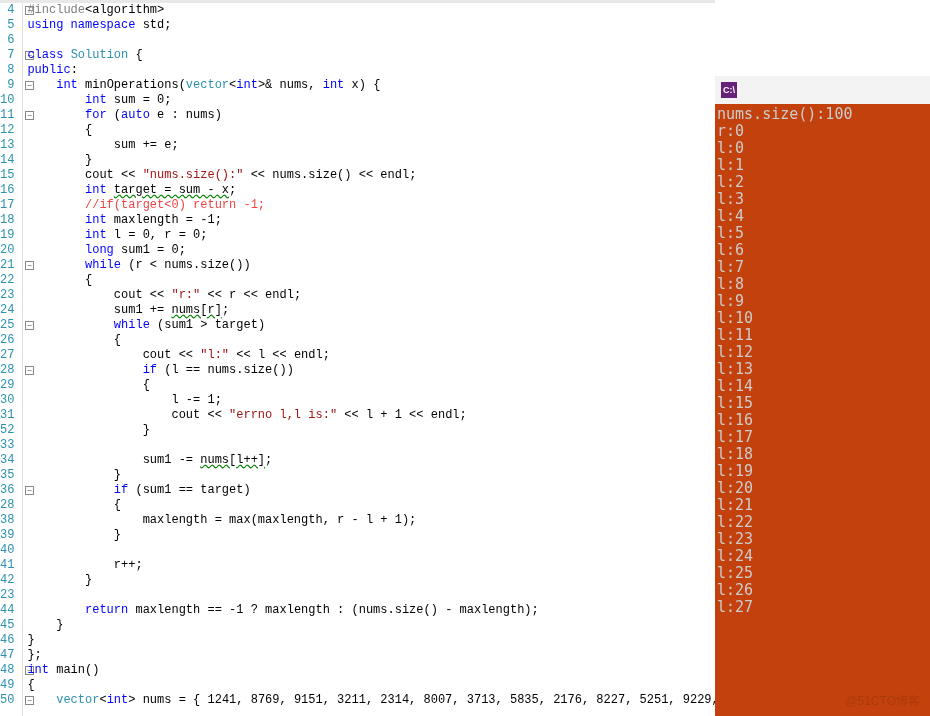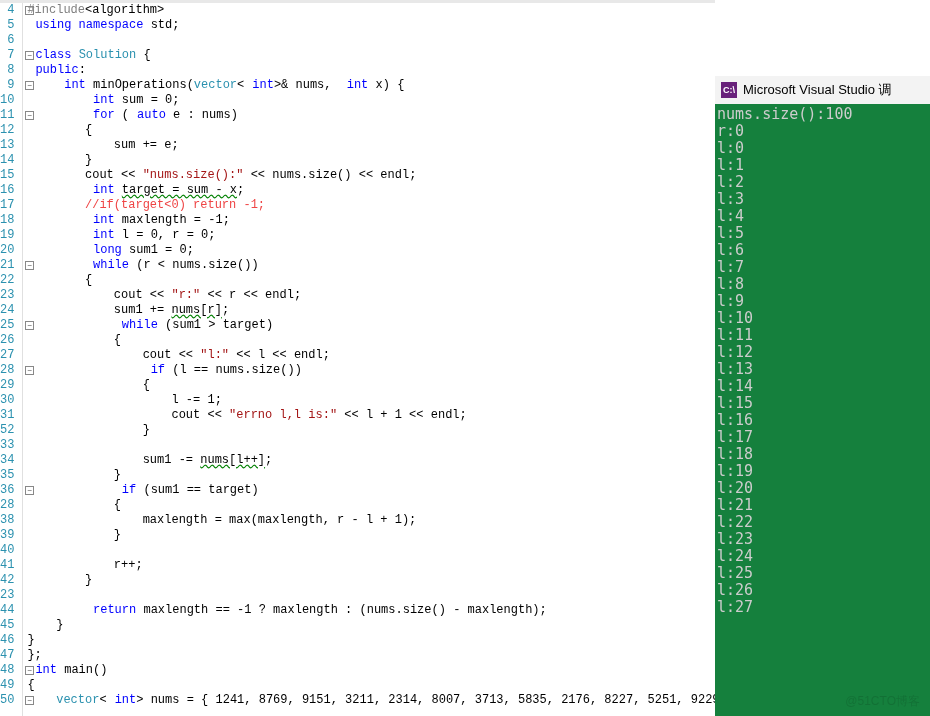--- a/index.html
+++ b/index.html
@@ -71,21 +71,21 @@
     font-size: 12px;
     line-height: 15px;
     white-space: pre;
     position: relative;
     padding-left: 4px;
   }
   .code .line { height: 15px; }
   .typ { color: #2b91af; }
   .str { color: #a31515; }
   .pre { color: #808080; margin-top: 24px; }
-  .prekw { color: #0000ff; margin-left: 8px; }
+  .prekw { color: #0000ff; }
   .com { color: #ef4444; }
   .lit { color: #000; text-align: center; }
   .op  { color: #000; }
   .id  { color: #000; }
   .wavy { text-decoration: underline wavy #008000; }
 
   .console-pane {
     position: absolute;
     left: 715px;
     top: 76px;
@@ -111,21 +111,21 @@
     height: 16px;
     background: #68217a;
     color: #fff;
     font-size: 9px;
     display: flex;
     align-items: center;
     justify-content: center;
     font-weight: bold;
   }
   .console-body {
-    background: #15803d;
+    background: #c2410c;
     color: #ccc;
     font-family: "NSimSun", Consolas, monospace;
     font-size: 15px;
     line-height: 17px;
     height: 612px;
     padding: 2px 0 0 2px;
     white-space: pre;
     overflow: hidden;
   }
   .console-body .cline { height: 17px; }
@@ -206,18 +206,17 @@
         <div class="fold" style="top: 693px;">−</div>
       </div>
     <div class="green-bar"></div>
     <div class="code" id="code"><div class="line"><span class="pre">#include</span><span class="lit">&lt;algorithm&gt;</span></div><div class="line"><span class="prekw">using namespace </span><span class="id">std</span><span class="op">;</span></div><div class="line">&nbsp;</div><div class="line"><span class="prekw">class </span><span class="typ">Solution</span><span class="op"> {</span></div><div class="line"><span class="prekw">public</span><span class="op">:</span></div><div class="line"><span>    </span><span class="prekw">int </span><span class="id">minOperations</span><span class="op">(</span><span class="typ">vector</span><span class="op">&lt;</span><span class="prekw">int</span><span class="op">&gt;&amp; </span><span class="id">nums</span><span class="op">, </span><span class="prekw">int </span><span class="id">x</span><span class="op">) {</span></div><div class="line"><span>        </span><span class="prekw">int </span><span class="id">sum</span><span class="op"> = </span><span class="lit">0</span><span class="op">;</span></div><div class="line"><span>        </span><span class="prekw">for </span><span class="op">(</span><span class="prekw">auto </span><span class="id">e</span><span class="op"> : </span><span class="id">nums</span><span class="op">)</span></div><div class="line"><span>        </span><span class="op">{</span></div><div class="line"><span>            </span><span class="id">sum</span><span class="op"> += </span><span class="id">e</span><span class="op">;</span></div><div class="line"><span>        </span><span class="op">}</span></div><div class="line"><span>        </span><span class="id">cout</span><span class="op"> &lt;&lt; </span><span class="str">"nums.size():"</span><span class="op"> &lt;&lt; </span><span class="id">nums</span><span class="op">.</span><span class="id">size</span><span class="op">() &lt;&lt; </span><span class="id">endl</span><span class="op">;</span></div><div class="line"><span>        </span><span class="prekw">int </span><span class="wavy">target = sum - x</span><span class="op">;</span></div><div class="line"><span>        </span><span class="com">//if(target&lt;0) return -1;</span></div><div class="line"><span>        </span><span class="prekw">int </span><span class="id">maxlength</span><span class="op"> = -</span><span class="lit">1</span><span class="op">;</span></div><div class="line"><span>        </span><span class="prekw">int </span><span class="id">l</span><span class="op"> = </span><span class="lit">0</span><span class="op">, </span><span class="id">r</span><span class="op"> = </span><span class="lit">0</span><span class="op">;</span></div><div class="line"><span>        </span><span class="prekw">long </span><span class="id">sum1</span><span class="op"> = </span><span class="lit">0</span><span class="op">;</span></div><div class="line"><span>        </span><span class="prekw">while </span><span class="op">(</span><span class="id">r</span><span class="op"> &lt; </span><span class="id">nums</span><span class="op">.</span><span class="id">size</span><span class="op">())</span></div><div class="line"><span>        </span><span class="op">{</span></div><div class="line"><span>            </span><span class="id">cout</span><span class="op"> &lt;&lt; </span><span class="str">"r:"</span><span class="op"> &lt;&lt; </span><span class="id">r</span><span class="op"> &lt;&lt; </span><span class="id">endl</span><span class="op">;</span></div><div class="line"><span>            </span><span class="id">sum1</span><span class="op"> += </span><span class="wavy">nums[r]</span><span class="op">;</span></div><div class="line"><span>            </span><span class="prekw">while </span><span class="op">(</span><span class="id">sum1</span><span class="op"> &gt; </span><span class="id">target</span><span class="op">)</span></div><div class="line"><span>            </span><span class="op">{</span></div><div class="line"><span>                </span><span class="id">cout</span><span class="op"> &lt;&lt; </span><span class="str">"l:"</span><span class="op"> &lt;&lt; </span><span class="id">l</span><span class="op"> &lt;&lt; </span><span class="id">endl</span><span class="op">;</span></div><div class="line"><span>                </span><span class="prekw">if </span><span class="op">(</span><span class="id">l</span><span class="op"> == </span><span class="id">nums</span><span class="op">.</span><span class="id">size</span><span class="op">())</span></div><div class="line"><span>                </span><span class="op">{</span></div><div class="line"><span>                    </span><span class="id">l</span><span class="op"> -= </span><span class="lit">1</span><span class="op">;</span></div><div class="line"><span>                    </span><span class="id">cout</span><span class="op"> &lt;&lt; </span><span class="str">"errno l,l is:"</span><span class="op"> &lt;&lt; </span><span class="id">l</span><span class="op"> + </span><span class="lit">1</span><span class="op"> &lt;&lt; </span><span class="id">endl</span><span class="op">;</span></div><div class="line"><span>                </span><span class="op">}</span></div><div class="line">&nbsp;</div><div class="line"><span>                </span><span class="id">sum1</span><span class="op"> -= </span><span class="wavy">nums[l++]</span><span class="op">;</span></div><div class="line"><span>            </span><span class="op">}</span></div><div class="line"><span>            </span><span class="prekw">if </span><span class="op">(</span><span class="id">sum1</span><span class="op"> == </span><span class="id">target</span><span class="op">)</span></div><div class="line"><span>            </span><span class="op">{</span></div><div class="line"><span>                </span><span class="id">maxlength</span><span class="op"> = </span><span class="id">max</span><span class="op">(</span><span class="id">maxlength</span><span class="op">, </span><span class="id">r</span><span class="op"> - </span><span class="id">l</span><span class="op"> + </span><span class="lit">1</span><span class="op">);</span></div><div class="line"><span>            </span><span class="op">}</span></div><div class="line">&nbsp;</div><div class="line"><span>            </span><span class="id">r</span><span class="op">++;</span></div><div class="line"><span>        </span><span class="op">}</span></div><div class="line">&nbsp;</div><div class="line"><span>        </span><span class="prekw">return </span><span class="id">maxlength</span><span class="op"> == -</span><span class="lit">1</span><span class="op"> ? </span><span class="id">maxlength</span><span class="op"> : (</span><span class="id">nums</span><span class="op">.</span><span class="id">size</span><span class="op">() - </span><span class="id">maxlength</span><span class="op">);</span></div><div class="line"><span>    </span><span class="op">}</span></div><div class="line"><span class="op">}</span></div><div class="line"><span class="op">};</span></div><div class="line"><span class="prekw">int </span><span class="id">main</span><span class="op">()</span></div><div class="line"><span class="op">{</span></div><div class="line"><span>    </span><span class="typ">vector</span><span class="op">&lt;</span><span class="prekw">int</span><span class="op">&gt; </span><span class="id">nums</span><span class="op"> = { </span><span class="lit">1241, 8769, 9151, 3211, 2314, 8007, 3713, 5835, 2176, 8227, 5251, 9229, 904, 1899, 5513, 7878, 8663, 3804, 2685, 3501, 1204, 9742, 2578</span></div></div>
   </div>
 </div>
 
 <div class="console-pane">
   <div class="console-title">
     <span class="ico">C:\</span>
-    <span>Microsoft Visual Studio 调</span>
   </div>
   <div class="console-body" id="console-body"><div class="cline">nums.size():100</div><div class="cline">r:0</div><div class="cline">l:0</div><div class="cline">l:1</div><div class="cline">l:2</div><div class="cline">l:3</div><div class="cline">l:4</div><div class="cline">l:5</div><div class="cline">l:6</div><div class="cline">l:7</div><div class="cline">l:8</div><div class="cline">l:9</div><div class="cline">l:10</div><div class="cline">l:11</div><div class="cline">l:12</div><div class="cline">l:13</div><div class="cline">l:14</div><div class="cline">l:15</div><div class="cline">l:16</div><div class="cline">l:17</div><div class="cline">l:18</div><div class="cline">l:19</div><div class="cline">l:20</div><div class="cline">l:21</div><div class="cline">l:22</div><div class="cline">l:23</div><div class="cline">l:24</div><div class="cline">l:25</div><div class="cline">l:26</div><div class="cline">l:27</div></div>
 </div>
 
 <div class="watermark">@51CTO博客</div>
 
 </body></html>

